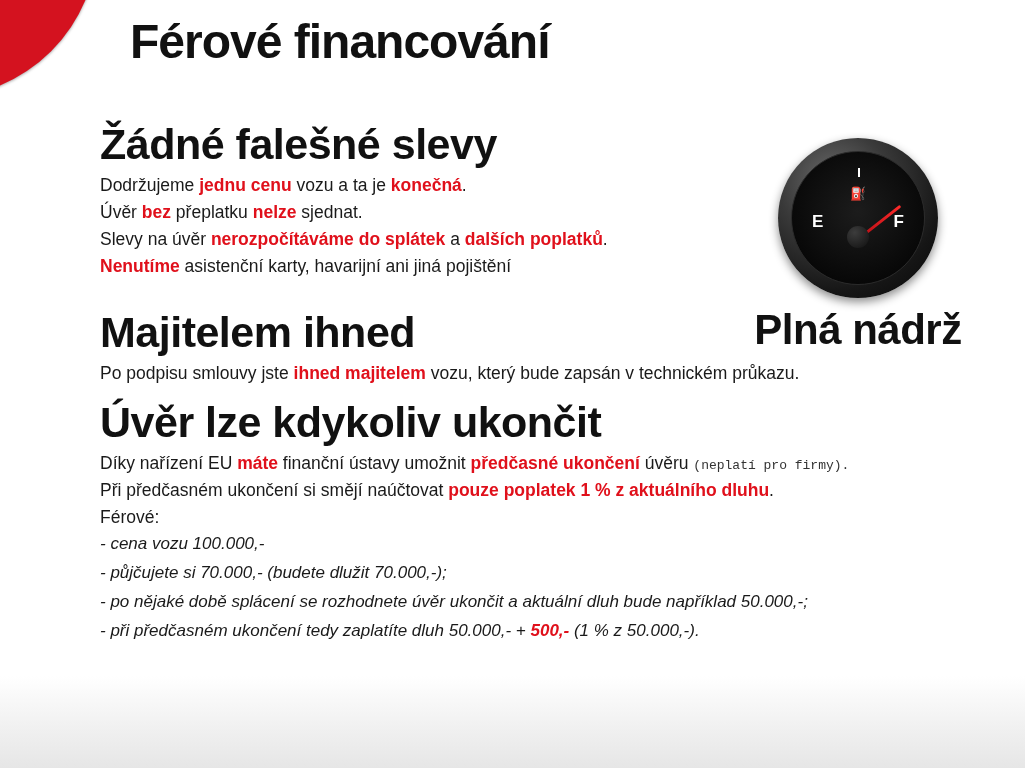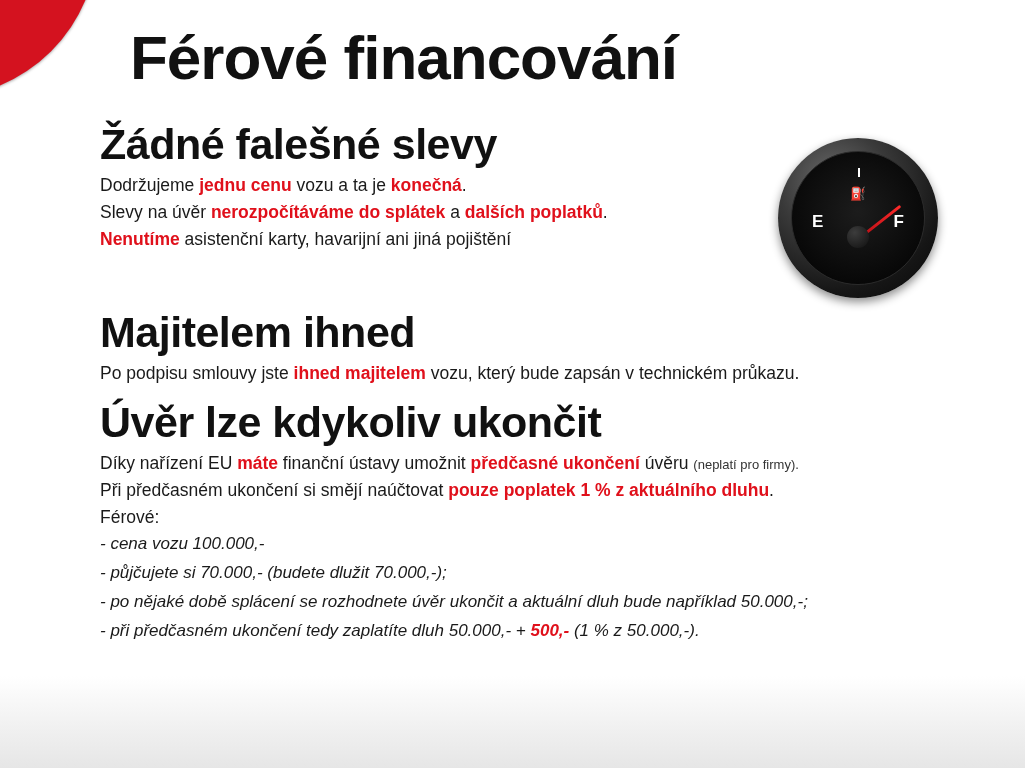--- a/index.html
+++ b/index.html
@@ -40,26 +40,25 @@
     color: #ffffff;
     font-size: 26px;
     font-weight: bold;
     letter-spacing: 1px;
     white-space: nowrap;
   }
   .main-title {
     position: absolute;
     left: 130px;
     top: 14px;
-    font-size: 62px;
+    font-size: 48px;
     font-weight: bold;
     color: #111111;
     letter-spacing: -1px;
     white-space: nowrap;
-    margin-top: 8px;
   }
 
   .section {
     position: absolute;
     left: 100px;
   }
   .h2 {
     font-size: 43px;
     font-weight: bold;
     color: #111111;
@@ -73,20 +72,21 @@
     margin: 0 0 6px 0;
     white-space: nowrap;
   }
   .red {
     color: #e0101b;
     font-weight: bold;
   }
   .small-note {
     font-size: 13px;
     color: #333333;
+    font-family: Liberation Mono, monospace;
   }
   .italic-line {
     font-size: 17px;
     font-style: italic;
     color: #1a1a1a;
     margin: 0 0 9px 0;
     white-space: nowrap;
   }
   .italic-line .red {
   }
@@ -192,26 +192,28 @@
     <div class="gauge">
       <div class="gauge-inner">
         <div class="tick"></div>
         <div class="pump-icon">⛽</div>
         <div class="gauge-label left">E</div>
         <div class="gauge-label right">F</div>
         <div class="needle"></div>
         <div class="hub"></div>
       </div>
     </div>
+    <div class="gauge-caption">Plná nádrž</div>
   </div>
 
   <div class="section" id="sec-slevy">
     <div class="h2">Žádné falešné slevy</div>
     <div id="body-0">
         <div class="line"><span>Dodržujeme </span><span class="red">jednu cenu</span><span> vozu a ta je </span><span class="red">konečná</span><span>.</span></div>
+        <div class="line"><span>Úvěr </span><span class="red">bez</span><span> přeplatku </span><span class="red">nelze</span><span> sjednat.</span></div>
         <div class="line"><span>Slevy na úvěr </span><span class="red">nerozpočítáváme do splátek</span><span> a </span><span class="red">dalších poplatků</span><span>.</span></div>
         <div class="line"><span class="red">Nenutíme</span><span> asistenční karty, havarijní ani jiná pojištění</span></div>
       </div>
   </div>
 
   <div class="section" id="sec-majitel">
     <div class="h2">Majitelem ihned</div>
     <div id="body-1">
         <div class="line"><span>Po podpisu smlouvy jste </span><span class="red">ihned majitelem</span><span> vozu, který bude zapsán v technickém průkazu.</span></div>
       </div>

